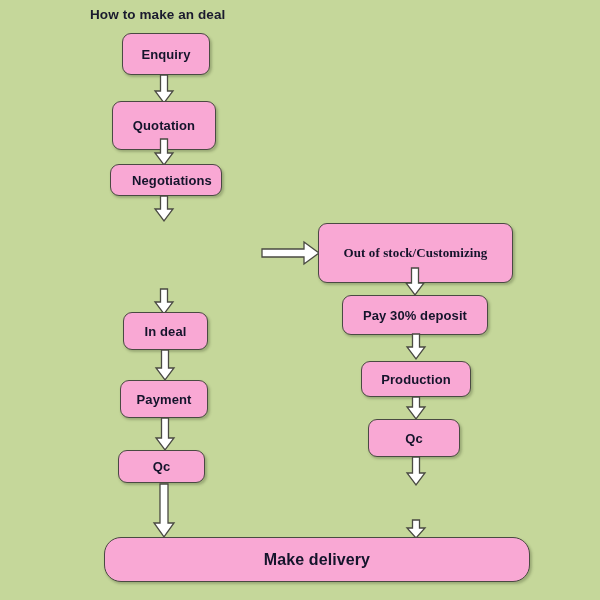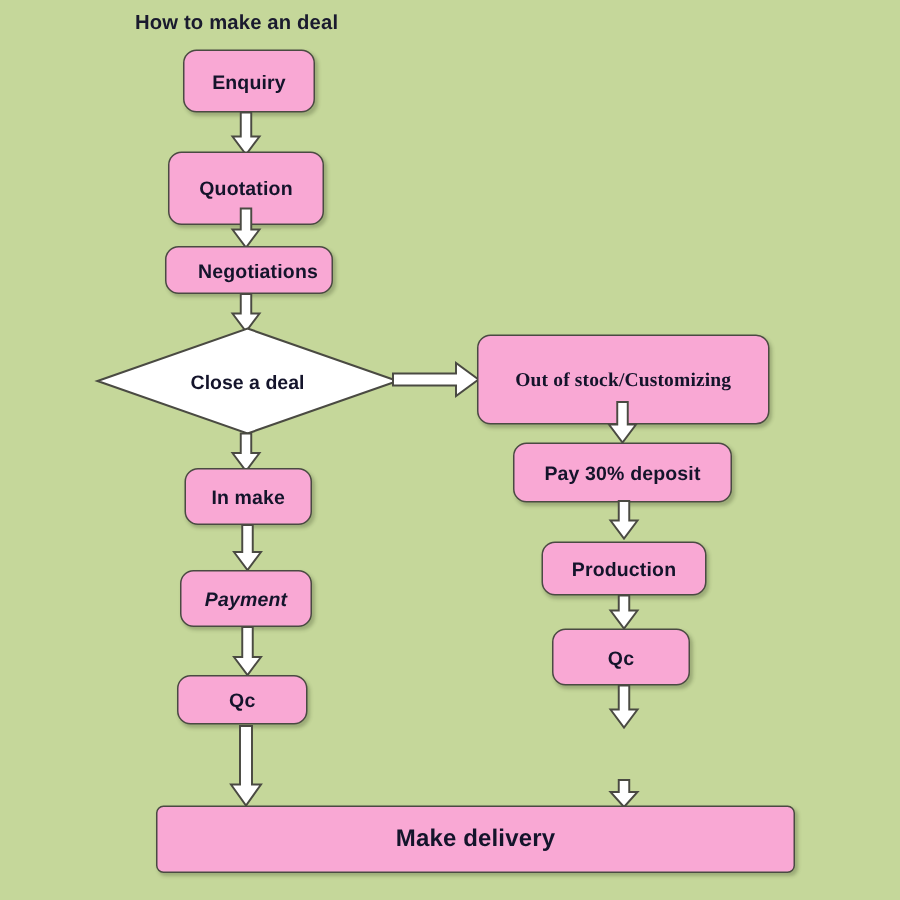--- a/index.html
+++ b/index.html
@@ -40,21 +40,21 @@
     justify-content: center;
     color: #14142b;
     font-size: 13px;
     font-weight: bold;
     letter-spacing: 0.1px;
     white-space: nowrap;
     box-shadow: 1.5px 2px 2.5px rgba(60,70,40,0.30);
   }
   .node.wide {
     font-size: 16px;
-    border-radius: 5px;
+    border-radius: 17px;
   }
   .diamond-wrap {
     position: absolute;
     display: flex;
     align-items: center;
     justify-content: center;
   }
   .diamond-wrap svg {
     position: absolute;
     left: 0;
@@ -107,50 +107,44 @@
   <div class="node" style="left:110px; top:164px; width:112px; height:32px;padding-left:12px;">
     <span>Negotiations</span>
   </div>
 
   <div class="arrow" style="left:154px; top:196px;">
     <svg width="20" height="26" viewBox="0 0 20 26">
       <polygon points="6.5,0 13.5,0 13.5,13 19,13 10,25 1,13 6.5,13" fill="#ffffff" stroke="#4a4a42" stroke-width="1.3"></polygon>
     </svg>
   </div>
 
-  <div class="diamond-wrap" style="left:64px; top:218px; width:202px; height:72px;">
-    <svg width="202" height="72" viewBox="0 0 202 72">
-      <polygon points="101,1 201,36 101,71 1,36" fill="#ffffff" stroke="#4a4a42" stroke-width="1.4"></polygon>
-    </svg>
-    <span class="diamond-label">Close a deal</span>
-  </div>
 
   <div class="arrow" style="left:262px; top:240px;">
     <svg width="58" height="27" viewBox="0 0 58 27">
       <polygon points="0,9 42,9 42,2 57,13 42,24 42,17 0,17" fill="#ffffff" stroke="#4a4a42" stroke-width="1.3"></polygon>
     </svg>
   </div>
 
   <div class="arrow" style="left:154px; top:289px;">
     <svg width="20" height="26" viewBox="0 0 20 26">
       <polygon points="6.5,0 13.5,0 13.5,13 19,13 10,25 1,13 6.5,13" fill="#ffffff" stroke="#4a4a42" stroke-width="1.3"></polygon>
     </svg>
   </div>
 
   <div class="node" style="left:123px; top:312px; width:85px; height:38px;">
-    <span>In make</span>
+    <span>In deal</span>
   </div>
 
   <div class="arrow" style="left:155px; top:350px;">
     <svg width="20" height="31" viewBox="0 0 20 31">
       <polygon points="6.5,0 13.5,0 13.5,18 19,18 10,30 1,18 6.5,18" fill="#ffffff" stroke="#4a4a42" stroke-width="1.3"></polygon>
     </svg>
   </div>
 
-  <div class="node" style="left:120px; top:380px; width:88px; height:38px;font-style:italic;">
+  <div class="node" style="left:120px; top:380px; width:88px; height:38px;">
     <span>Payment</span>
   </div>
 
   <div class="arrow" style="left:155px; top:418px;">
     <svg width="20" height="33" viewBox="0 0 20 33">
       <polygon points="6.5,0 13.5,0 13.5,20 19,20 10,32 1,20 6.5,20" fill="#ffffff" stroke="#4a4a42" stroke-width="1.3"></polygon>
     </svg>
   </div>
 
   <div class="node" style="left:118px; top:450px; width:87px; height:33px;">

